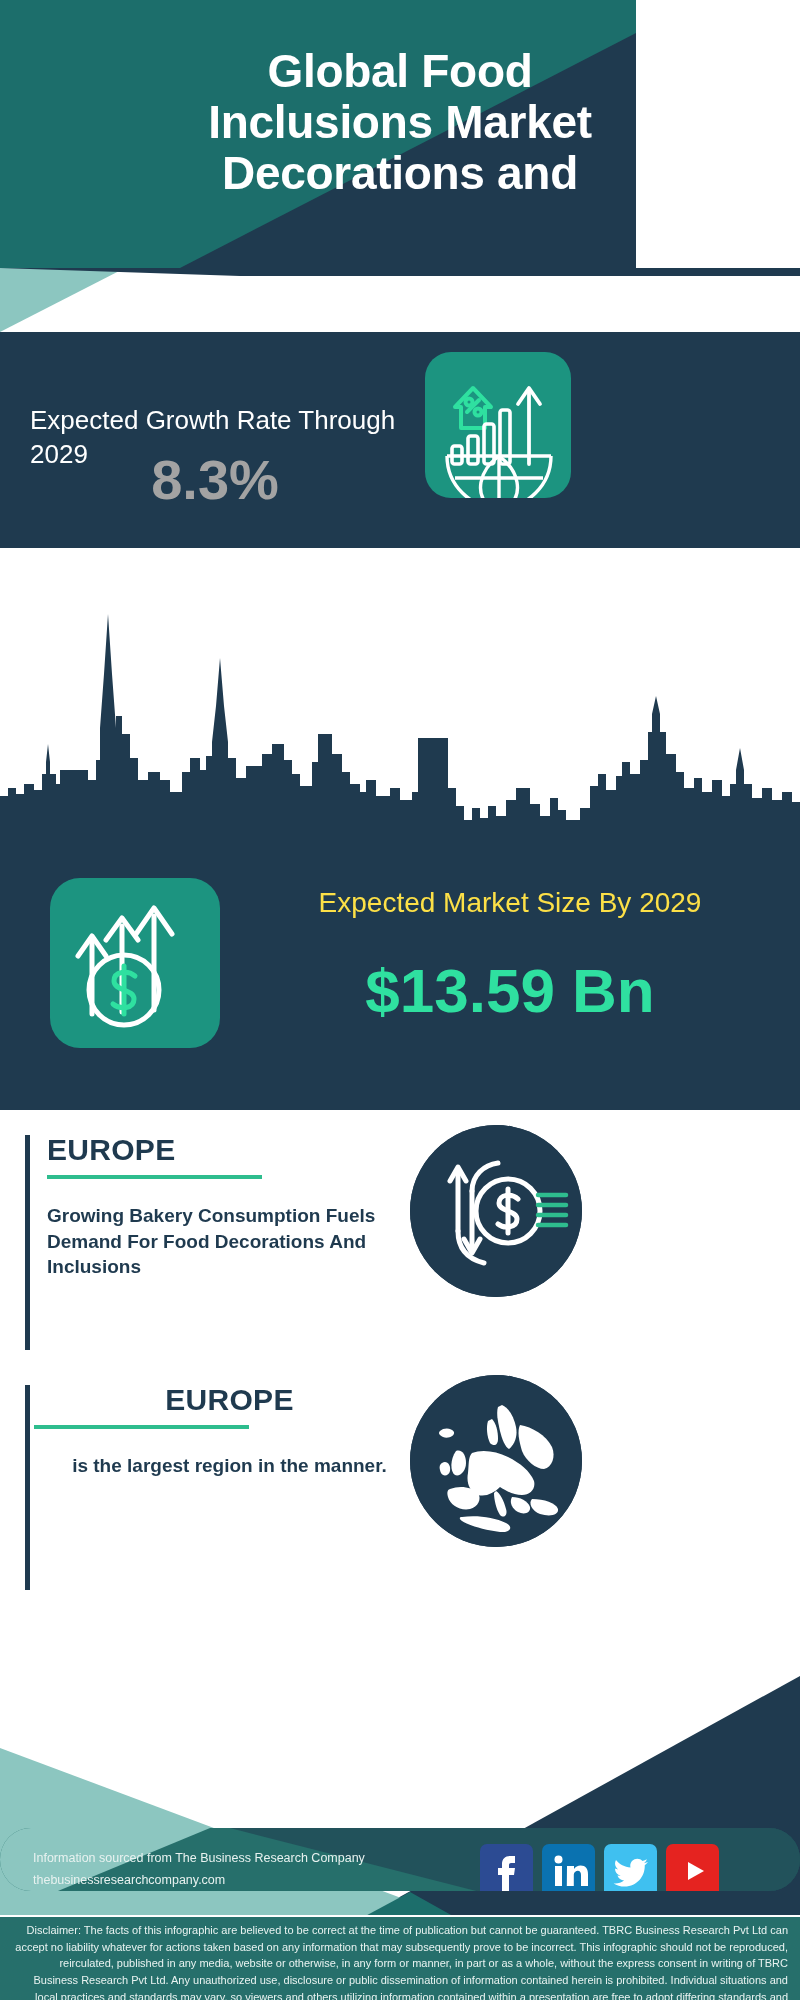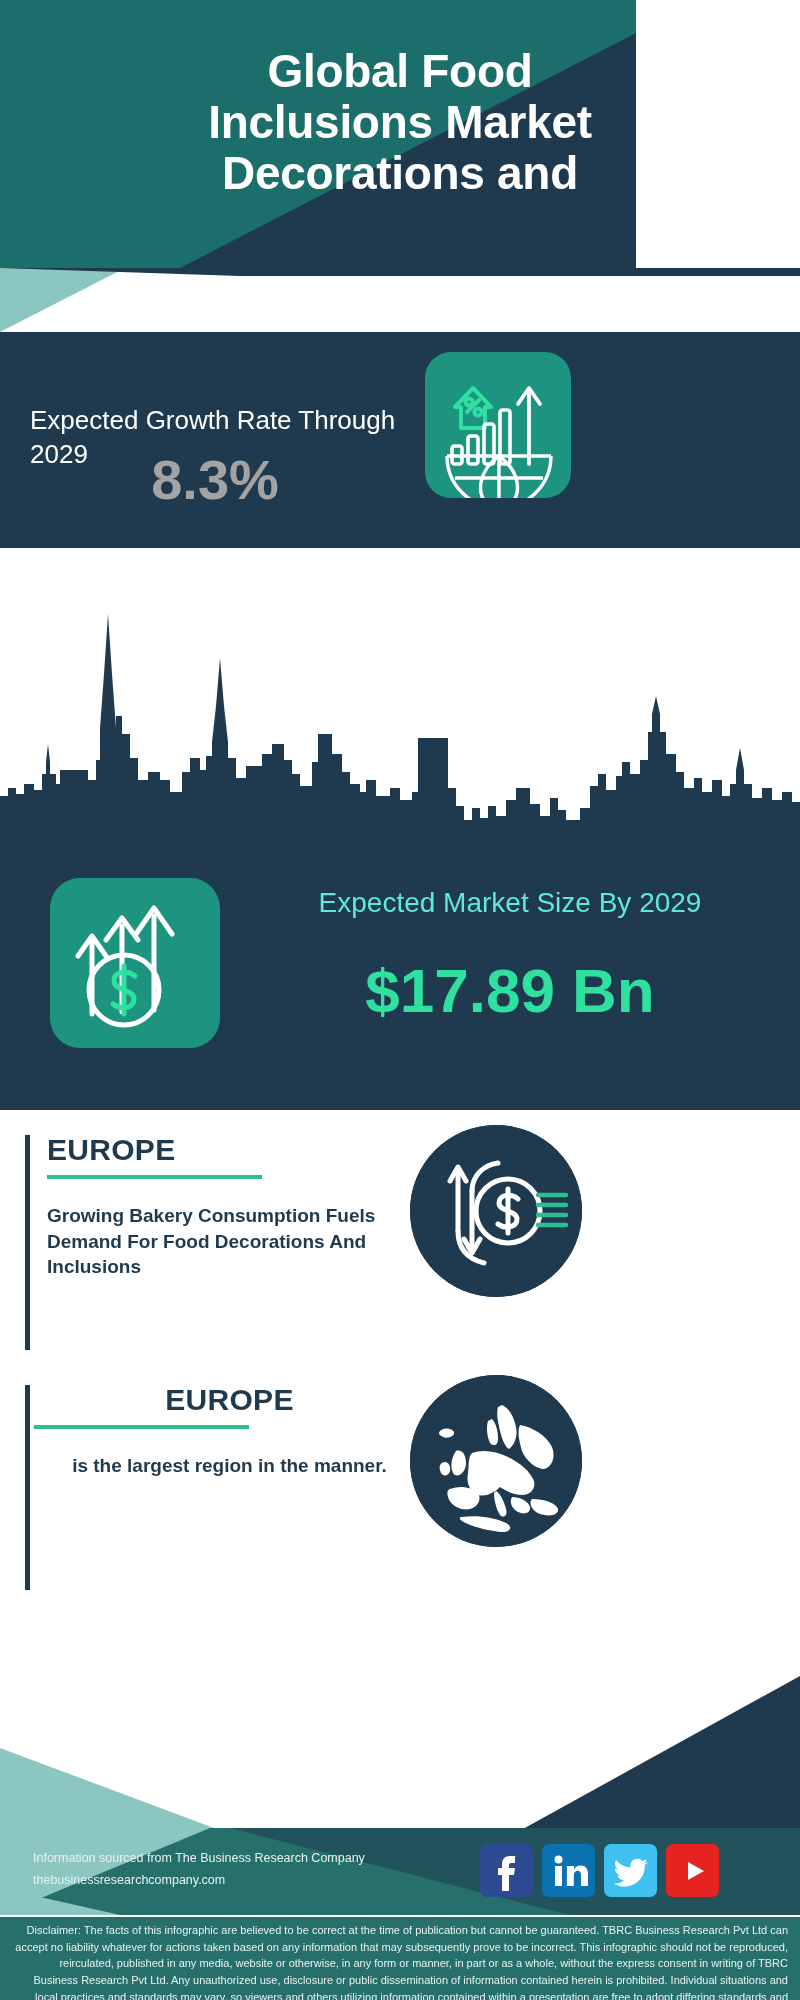--- a/index.html
+++ b/index.html
@@ -72,21 +72,21 @@
     background:#1f3a4f;
   }
   .market-icon-box {
     position:absolute; left:50px; top:18px;
     width:170px; height:170px;
     background:#1c9480; border-radius:30px;
   }
   .market-label {
     position:absolute; left:240px; top:24px; width:540px;
     text-align:center;
-    color:#5eead4; font-size:28px; line-height:1.35;
+    color:#fde047; font-size:28px; line-height:1.35;
   }
   .market-value {
     position:absolute; left:240px; top:100px; width:540px;
     text-align:center;
     color:#2fe0a0; font-size:62px; font-weight:bold; line-height:1;
   }
 
   
   .content {
     position:absolute; left:0; top:1110px; width:800px; height:530px;
@@ -124,22 +124,23 @@
   .europe-rule { height:205px; }
   .europe-inner { padding-left:9px;text-align:center; }
   .europe-icon { left:410px; top:265px; }
 
   
   .footer-art {
     position:absolute; left:0; top:1640px; width:800px; height:280px;
     overflow:hidden; background:#ffffff;
   }
   .footer-bar {
-    position:absolute; left:0; top:1828px; width:800px; height:87px;
+    position:absolute; left:0; top:1828px; width:800px; height:63px;
     overflow:hidden;
+    border-radius:31px;
   }
   .footer-text {
     position:absolute; left:33px; top:20px;
     color:#e8f2f0; font-size:12.5px; line-height:1.75;
     z-index:4;
   }
   .social {
     position:absolute; left:480px; top:16px;
     display:flex; gap:9px; z-index:4;
   }
@@ -274,21 +275,21 @@
           <path d="M86 56 L104 30 L122 56"></path>
         </g>
         <circle cx="74" cy="112" r="35" fill="none" stroke="#ffffff" stroke-width="5"></circle>
         <g fill="none" stroke="#2fe0a0" stroke-width="5" stroke-linecap="round">
           <path d="M85 98 C78 92 64 93 64 103 C64 113 84 111 84 121 C84 131 70 132 63 126"></path>
           <line x1="74" y1="88" x2="74" y2="136"></line>
         </g>
       </svg>
     </div>
     <div class="market-label">Expected Market Size By 2029</div>
-    <div class="market-value">$17.89 Bn</div>
+    <div class="market-value">$13.59 Bn</div>
   </div>
 
   <div class="content">
 
     <div class="card driver-card">
       <div class="card-rule driver-rule"></div>
       <div class="driver-inner">
         <div class="card-title">EUROPE</div>
         <div class="card-underline"></div>
         <div class="card-body">Growing Bakery Consumption Fuels Demand For Food Decorations And Inclusions</div>

